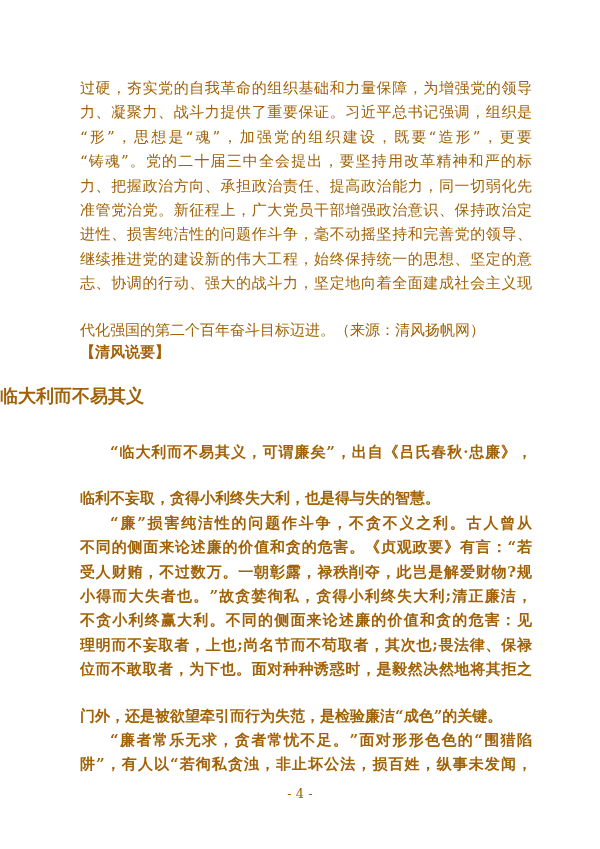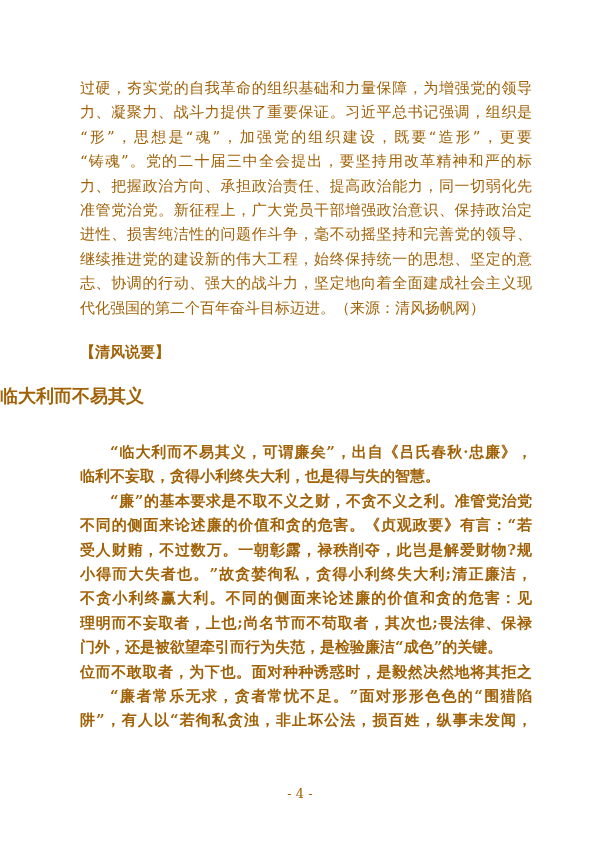--- a/index.html
+++ b/index.html
@@ -28,20 +28,21 @@
     font-size: 15px;
     line-height: 24.4px;
     height: 24.4px;
     overflow: hidden;
     text-align: justify;
     text-align-last: justify;
     white-space: normal;
   }
   .line.end {
     text-align-last: left;
+    margin-top: 22px;
   }
   .line.indent {
     padding-left: 30px;
   }
   .section-header {
     position: absolute;
     left: 80px;
     top: 340px;
     font-size: 15px;
     font-weight: bold;
@@ -87,28 +88,28 @@
   </div>
 
   <div class="section-header">【清风说要】</div>
 
   <div class="article-title">临大利而不易其义</div>
 
   <div class="text-block block-body">
     <div class="line fill indent">“临大利而不易其义，可谓廉矣”，出自《吕氏春秋·忠廉》，</div>
     <div class="line end">临利不妄取，贪得小利终失大利，也是得与失的智慧。</div>
 
-    <div class="line fill indent">“廉”的基本要求是不取不义之财，不贪不义之利。准管党治党</div>
+    <div class="line fill indent">“廉”损害纯洁性的问题作斗争，不贪不义之利。古人曾从</div>
     <div class="line fill">不同的侧面来论述廉的价值和贪的危害。《贞观政要》有言：“若</div>
     <div class="line fill">受人财贿，不过数万。一朝彰露，禄秩削夺，此岂是解爱财物?规</div>
     <div class="line fill">小得而大失者也。”故贪婪徇私，贪得小利终失大利;清正廉洁，</div>
     <div class="line fill">不贪小利终赢大利。不同的侧面来论述廉的价值和贪的危害：见</div>
     <div class="line fill">理明而不妄取者，上也;尚名节而不苟取者，其次也;畏法律、保禄</div>
+    <div class="line fill">位而不敢取者，为下也。面对种种诱惑时，是毅然决然地将其拒之</div>
     <div class="line end">门外，还是被欲望牵引而行为失范，是检验廉洁“成色”的关键。</div>
-    <div class="line fill">位而不敢取者，为下也。面对种种诱惑时，是毅然决然地将其拒之</div>
 
     <div class="line fill indent">“廉者常乐无求，贪者常忧不足。”面对形形色色的“围猎陷</div>
     <div class="line fill">阱”，有人以“若徇私贪浊，非止坏公法，损百姓，纵事未发闻，</div>
   </div>
 
   <div class="page-footer">- 4 -</div>
 
 </div>
 
 </body></html>

